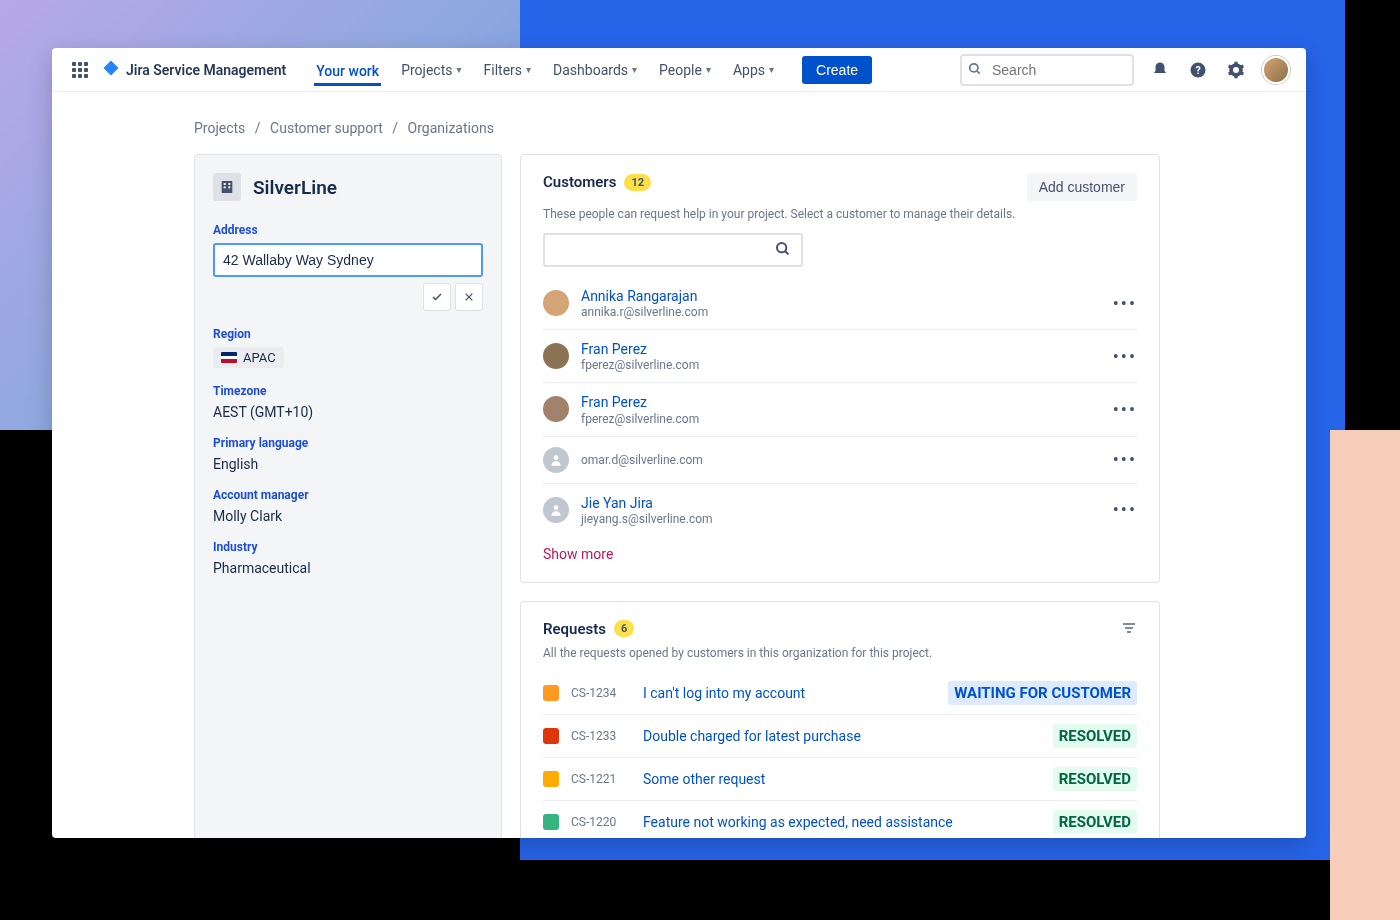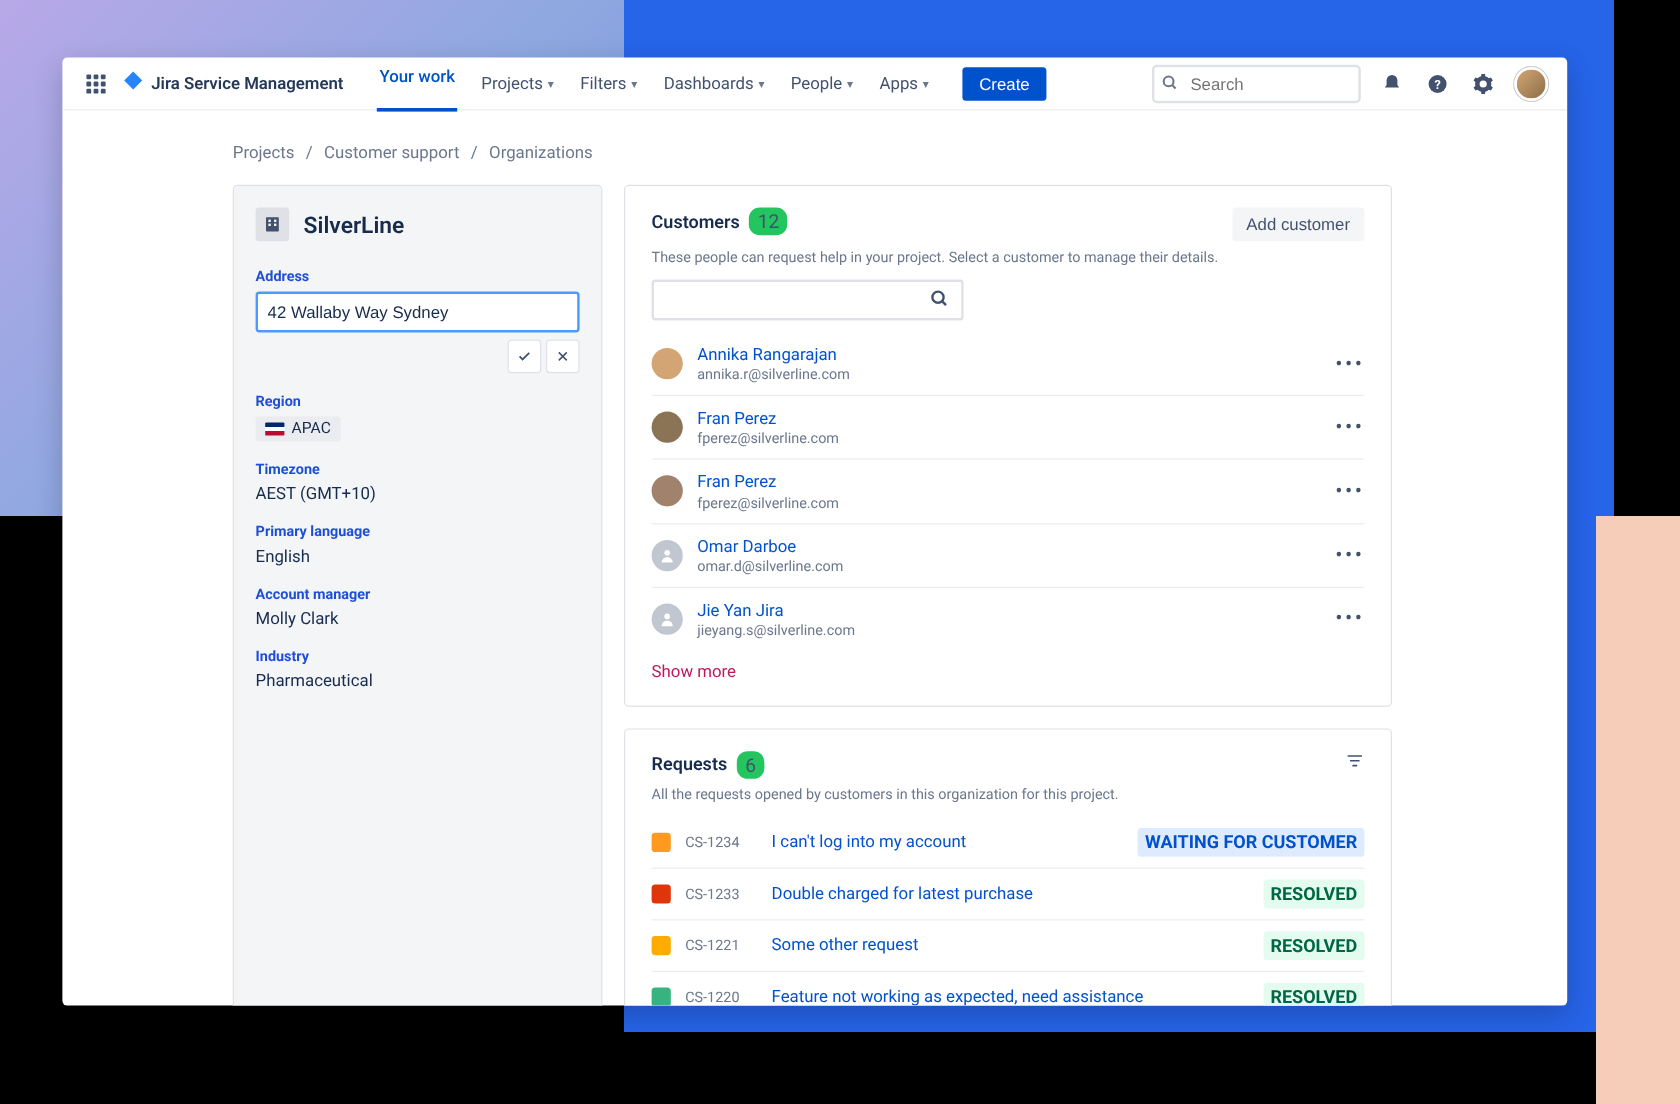--- a/index.html
+++ b/index.html
@@ -14,21 +14,21 @@
 
 .topbar { height: 44px; border-bottom: 1px solid #ebecf0; display: flex; align-items: center; padding: 0 16px; gap: 10px; }
 .apps-icon { width: 24px; height: 24px; display: flex; align-items: center; justify-content: center; cursor: pointer; }
 .apps-grid { display: grid; grid-template-columns: repeat(3, 4px); grid-template-rows: repeat(3, 4px); gap: 2px; }
 .apps-grid span { background: #42526e; width: 4px; height: 4px; border-radius: 1px; }
 .brand { display: flex; align-items: center; gap: 6px; font-weight: 600; color: #253858; font-size: 14px; }
 .brand-icon { color: #2684ff; font-size: 18px; }
 
 .nav { display: flex; gap: 18px; margin-left: 18px; align-items: center; }
 .nav-item { color: #42526e; font-size: 14px; display: flex; align-items: center; gap: 4px; cursor: pointer; padding: 10px 2px; }
-.nav-item.active { color: #0052cc; border-bottom: 3px solid #0052cc; padding-bottom: 18px; font-weight: 500; }
+.nav-item.active { color: #0052cc; border-bottom: 3px solid #0052cc; padding-bottom: 4px; font-weight: 500; }
 .chev { font-size: 10px; color: #6b778c; }
 
 .create-btn { background: #0052cc; color: #fff; border: none; padding: 6px 14px; border-radius: 3px; font-size: 14px; font-weight: 500; cursor: pointer; margin-left: 8px; }
 
 .topbar-right { margin-left: auto; display: flex; align-items: center; gap: 14px; }
 .search-box { position: relative; }
 .search-input { width: 174px; padding: 6px 10px 6px 30px; border: 2px solid #dfe1e6; border-radius: 4px; font-size: 14px; color: #6b778c; }
 .search-box .sicon { position: absolute; left: 8px; top: 7px; color: #6b778c; }
 .top-icon { width: 24px; height: 24px; display: flex; align-items: center; justify-content: center; color: #42526e; cursor: pointer; }
 .avatar { width: 28px; height: 28px; border-radius: 50%; background: linear-gradient(135deg, #d4a574 0%, #8b6f47 100%); border: 2px solid #fff; box-shadow: 0 0 0 1px #ccc; }
@@ -51,21 +51,21 @@
 .field-input { width: 100%; padding: 7px 8px; border: 2px solid #4c9aff; border-radius: 3px; font-size: 14px; color: #172b4d; background: #fff; outline: none; }
 .input-actions { display: flex; gap: 4px; justify-content: flex-end; margin-top: 6px; }
 .input-btn { width: 28px; height: 28px; background: #fff; border: 1px solid #dfe1e6; border-radius: 3px; display: flex; align-items: center; justify-content: center; cursor: pointer; color: #42526e; font-size: 12px; }
 .region-badge { display: inline-flex; align-items: center; gap: 6px; background: #ebecf0; padding: 3px 8px; border-radius: 3px; font-size: 13px; color: #172b4d; }
 .flag { width: 16px; height: 11px; background: linear-gradient(to bottom, #002868 33%, #fff 33%, #fff 66%, #bf0a30 66%); border-radius: 1px; }
 
 .right-col { width: 640px; display: flex; flex-direction: column; gap: 18px; }
 .card { background: #fff; border: 1px solid #dfe1e6; border-radius: 4px; padding: 18px 22px 20px; }
 .card-header { display: flex; align-items: flex-start; justify-content: space-between; margin-bottom: 6px; }
 .card-title { font-size: 15px; font-weight: 600; color: #172b4d; display: flex; align-items: center; gap: 8px; }
-.badge { background: #22c55e; color: #42526e; font-size: 16px; font-weight: 400; padding: 2px 7px; border-radius: 9px; }
+.badge { background: #fde047; color: #42526e; font-size: 11px; font-weight: 700; padding: 2px 7px; border-radius: 9px; }
 .card-sub { font-size: 12px; color: #6b778c; margin-bottom: 12px; }
 .add-btn { background: #f4f5f7; border: none; padding: 6px 12px; border-radius: 3px; font-size: 14px; color: #42526e; cursor: pointer; }
 .search-field { position: relative; margin-bottom: 10px; }
 .search-field input { width: 260px; padding: 7px 34px 7px 10px; border: 2px solid #dfe1e6; border-radius: 3px; font-size: 14px; }
 .search-field .sicon { position: absolute; left: 232px; top: 8px; color: #42526e; }
 
 .customer-row { display: flex; align-items: center; gap: 12px; padding: 10px 0; border-bottom: 1px solid #ebecf0; }
 .customer-row:last-of-type { border-bottom: none; }
 .cust-avatar { width: 26px; height: 26px; border-radius: 50%; background: #ccc; flex-shrink: 0; }
 .cust-avatar.placeholder { background: #c1c7d0; display: flex; align-items: center; justify-content: center; color: #fff; }
@@ -294,21 +294,20 @@
     <div class="more-icon">•••</div>
               </div>
               <div class="customer-row">
     <div class="cust-avatar placeholder" style="background:#c1c7d0">
                   <svg width="14" height="14" viewBox="0 0 24 24" fill="#fff">
                     <circle cx="12" cy="8" r="4"></circle>
                     <path d="M4 22 a8 8 0 0116 0"></path>
                   </svg>
                 </div>
     <div class="cust-info">
-      <div class="cust-name">Omar Darboe</div>
       <div class="cust-email">omar.d@silverline.com</div>
     </div>
     <div class="more-icon">•••</div>
               </div>
               <div class="customer-row">
     <div class="cust-avatar placeholder" style="background:#c1c7d0">
                   <svg width="14" height="14" viewBox="0 0 24 24" fill="#fff">
                     <circle cx="12" cy="8" r="4"></circle>
                     <path d="M4 22 a8 8 0 0116 0"></path>
                   </svg>

